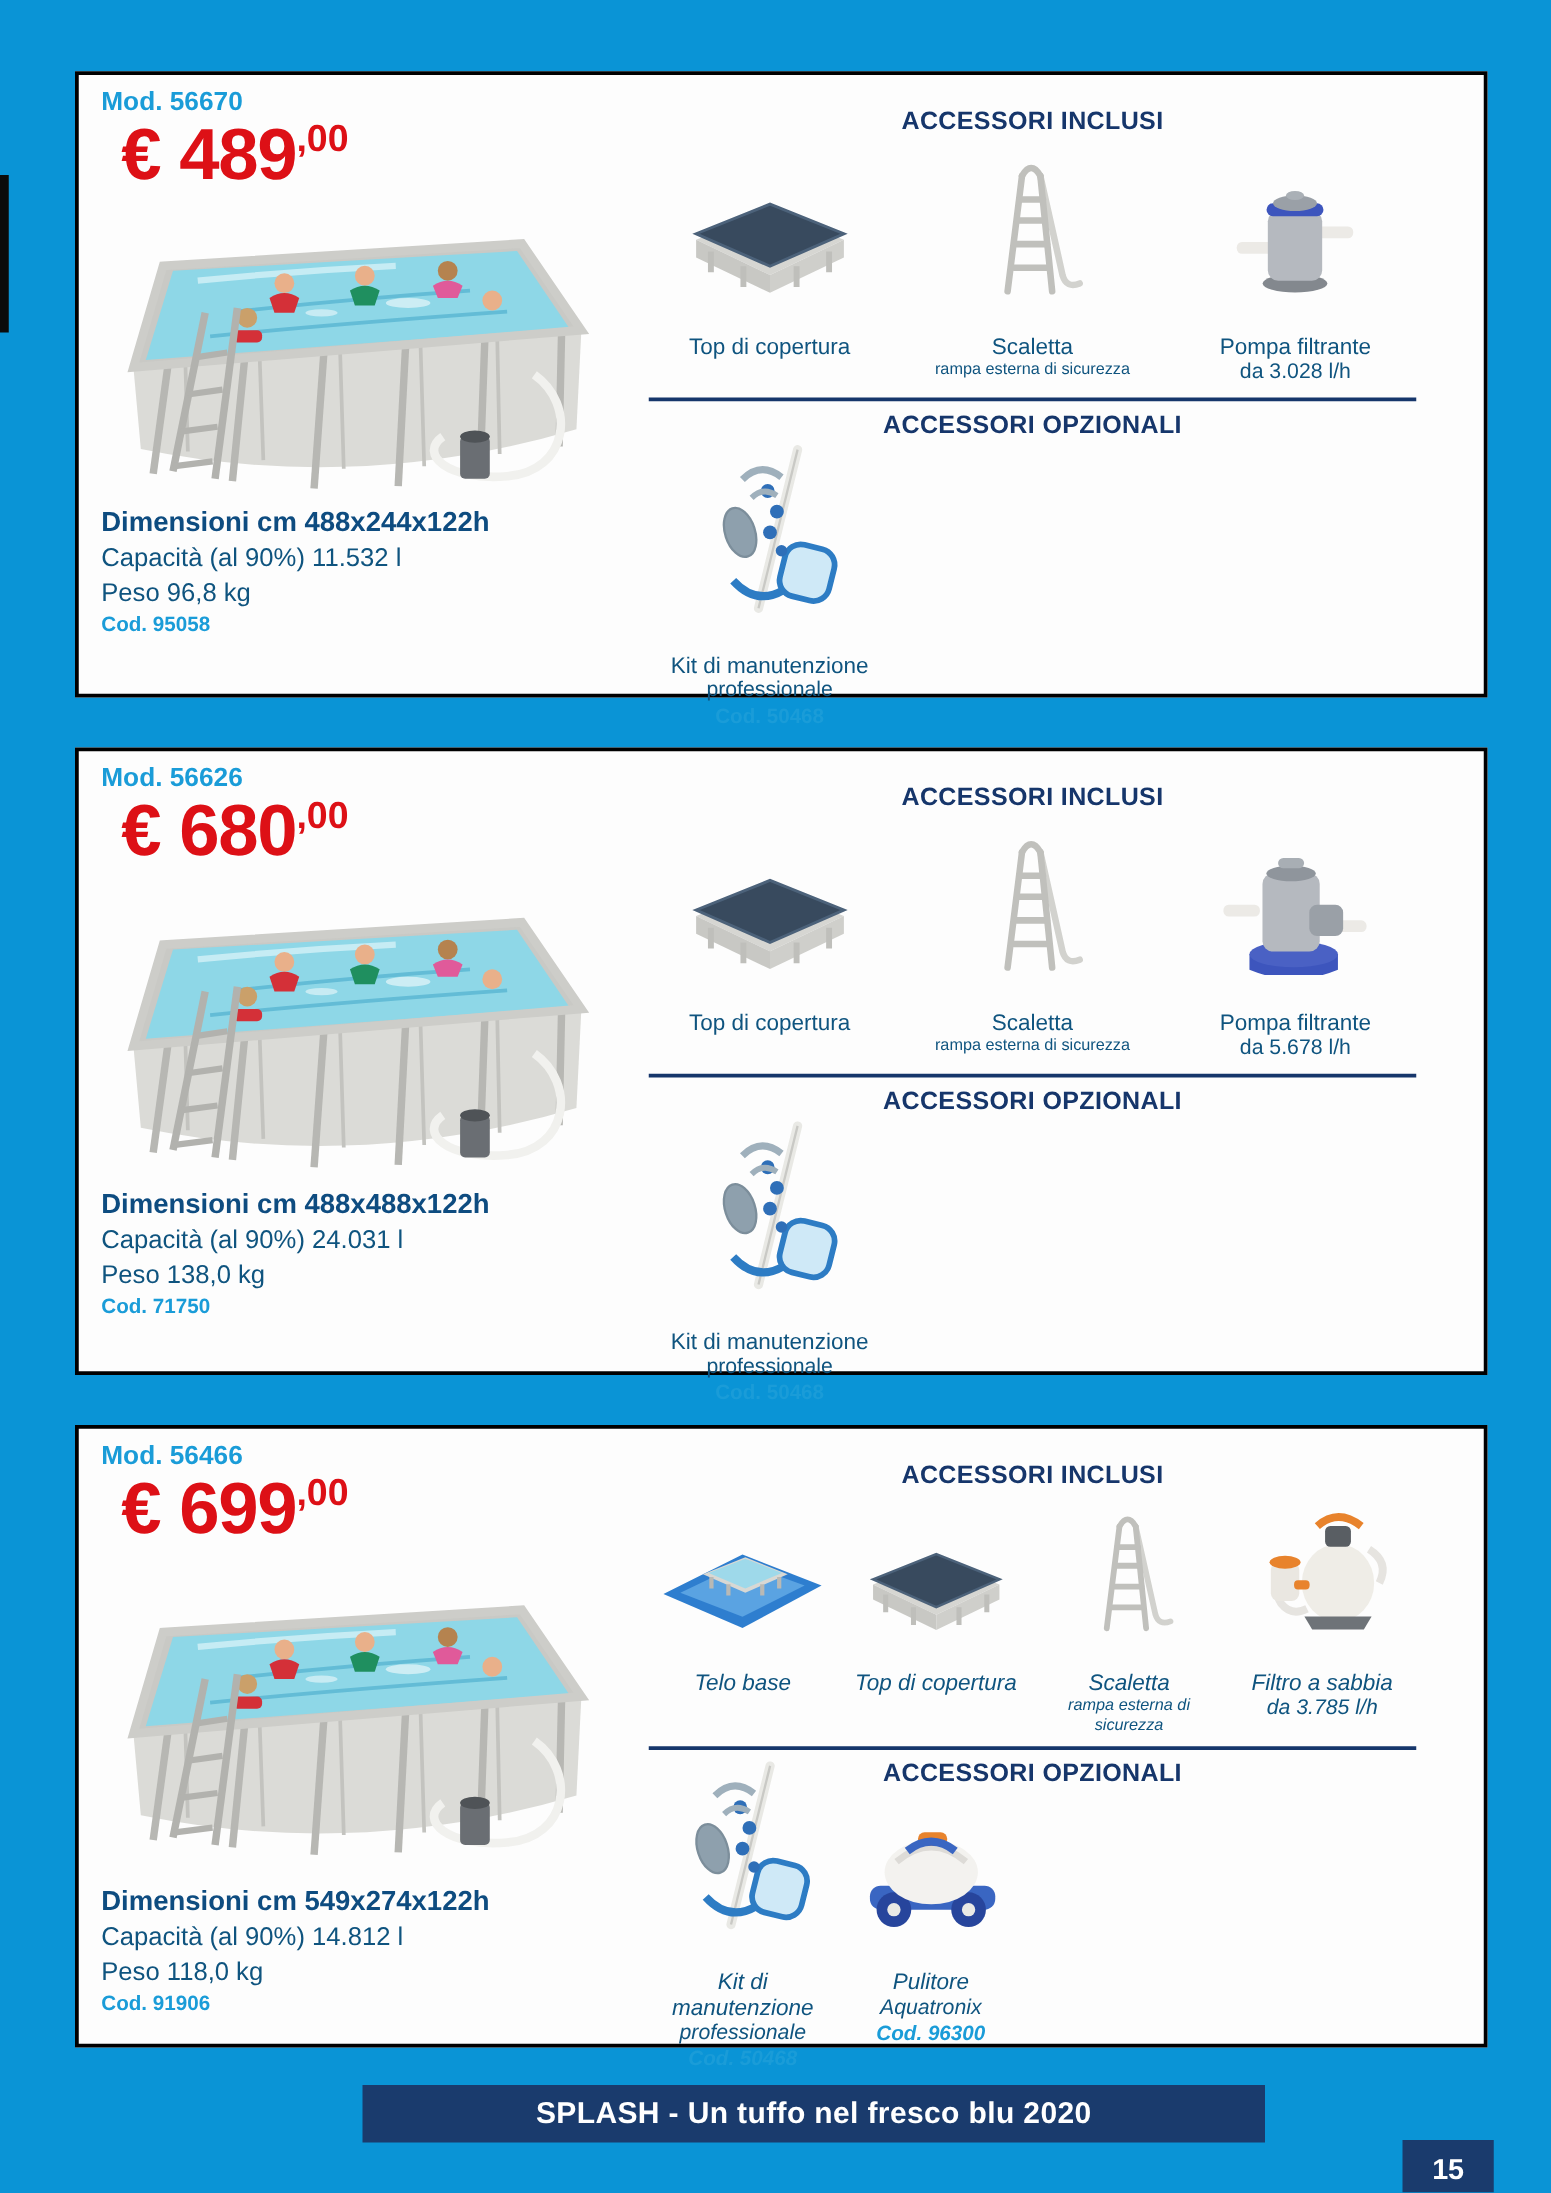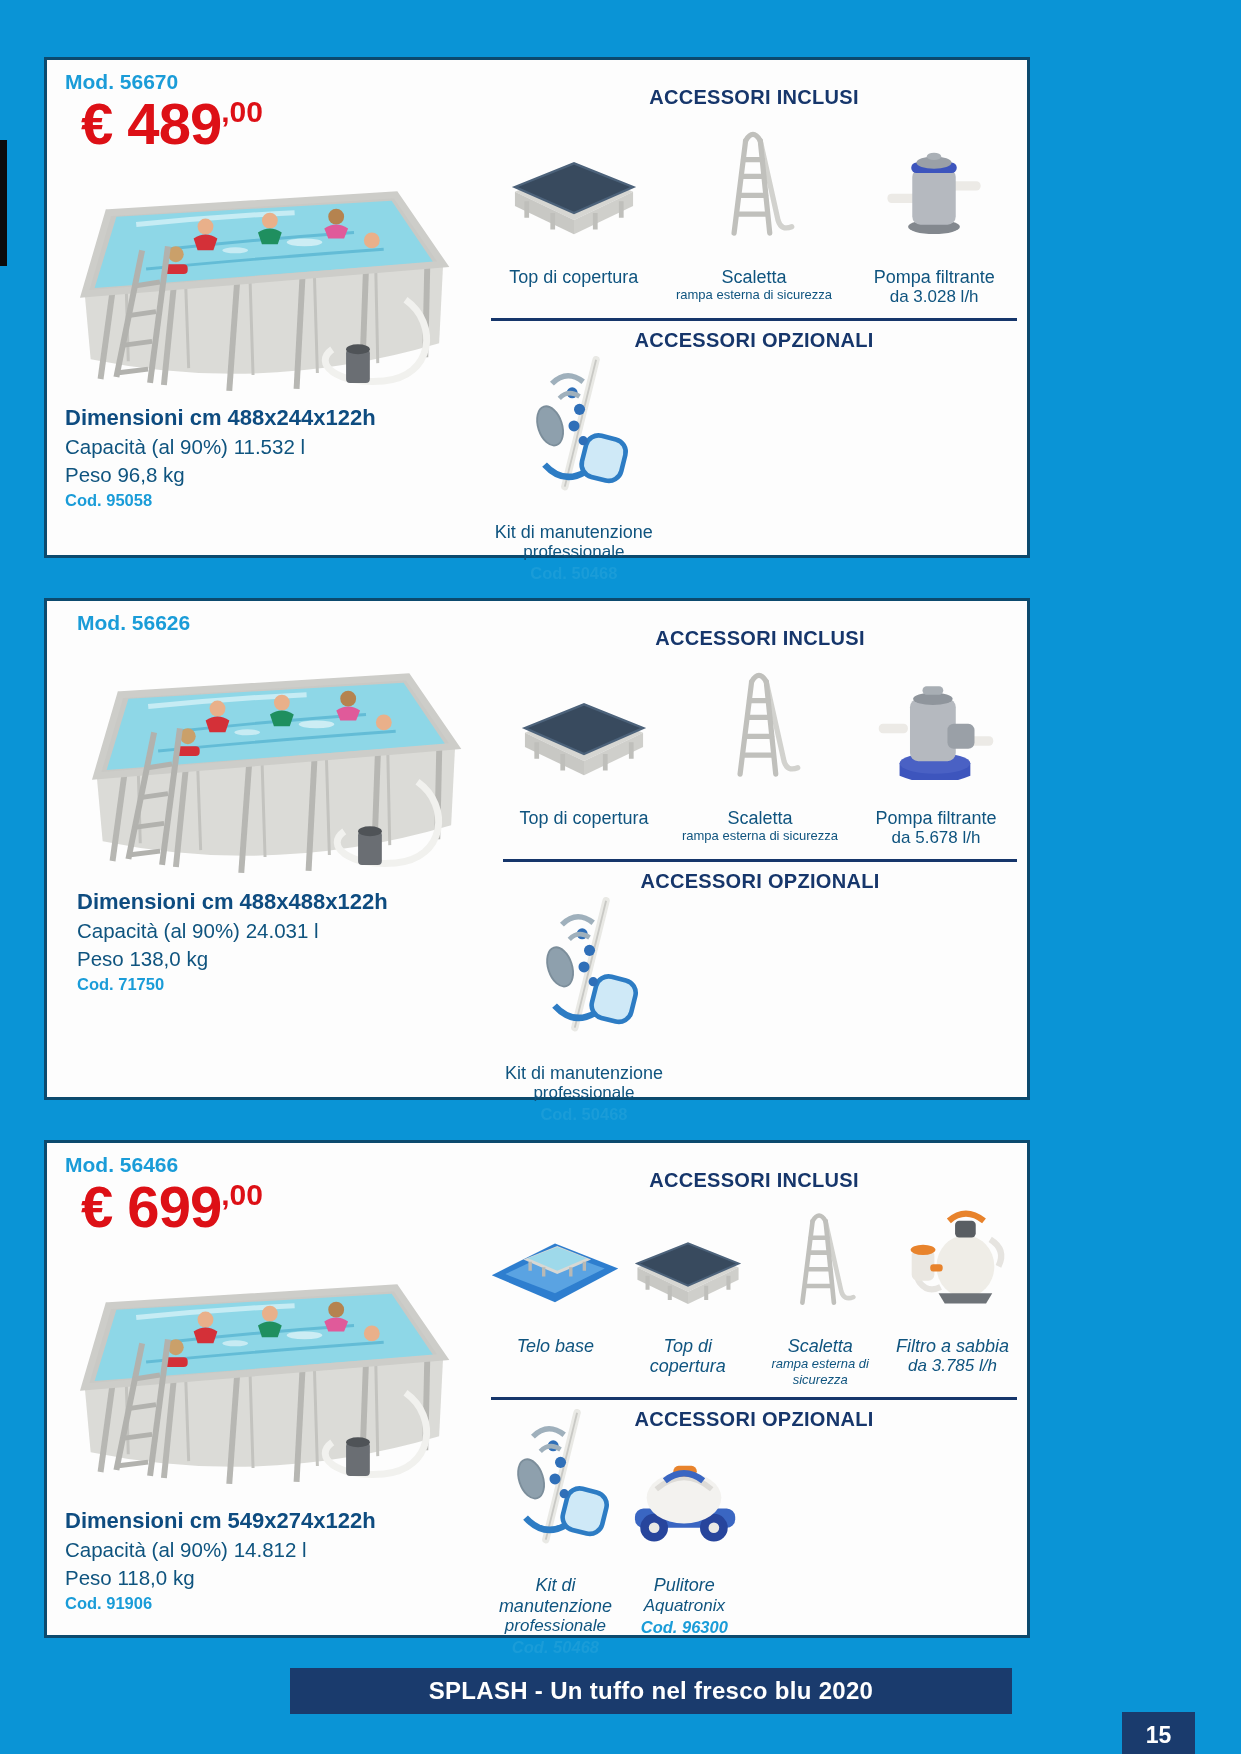--- a/index.html
+++ b/index.html
@@ -1,23 +1,23 @@
 <!DOCTYPE html>
 <html><head>
 <meta charset="utf-8">
 <style>
   html,body{margin:0;padding:0;background:#0a94d6;}
   .page{position:relative;width:1241px;height:1754px;background:#0a94d6;overflow:hidden;
         font-family:"Liberation Sans",sans-serif;}
   .edge-strip{position:absolute;left:0;top:140px;width:7px;height:126px;background:#0b0b0b;}
 
-  .card{position:absolute;left:44px;width:986px;background:#fdfdfd;border:3px solid #0c4a6e;
+  .card{position:absolute;left:60px;width:1130px;background:#fdfdfd;border:3px solid #000000;
         box-sizing:border-box;}
   .card1{top:57px;height:501px;}
-  .card2{top:598px;height:502px;padding-left:12px;}
+  .card2{top:598px;height:502px;}
   .card3{top:1140px;height:498px;}
   .card-inner{display:flex;height:100%;padding:6px 10px;box-sizing:border-box;}
 
   .card-left{width:408px;display:flex;flex-direction:column;}
   .model{color:#1a9cd8;font-weight:bold;font-size:21px;margin:4px 0 0 8px;}
   .price{color:#dd1016;font-weight:bold;font-size:58px;margin:0 0 0 24px;letter-spacing:-1px;line-height:1.05;}
   .price .price-sup{font-size:30px;vertical-align:22px;letter-spacing:0;}
   .pool-illustration{display:flex;align-items:center;justify-content:center;}
   .card1 .pool-illustration{height:248px;}
   .card2 .pool-illustration{height:252px;}
@@ -273,20 +273,21 @@
           </figure>
         </div>
       </div>
     </div>
   </section>
 
   <section class="card card2">
     <div class="card-inner">
       <div class="card-left">
         <div class="model">Mod. 56626</div>
+        <div class="price"><span>€ 680</span><sup class="price-sup">,00</sup></div>
         <div class="pool-illustration">
           <svg class="pool-art" viewBox="0 0 400 250">
               <use href="#pool-art"></use>
             </svg>
         </div>
         <div class="specs">
           <div class="spec-dim">Dimensioni cm 488x488x122h</div>
           <div class="spec-line">Capacità (al 90%) 24.031 l</div>
           <div class="spec-line">Peso 138,0 kg</div>
           <div class="spec-code">Cod. 71750</div>

